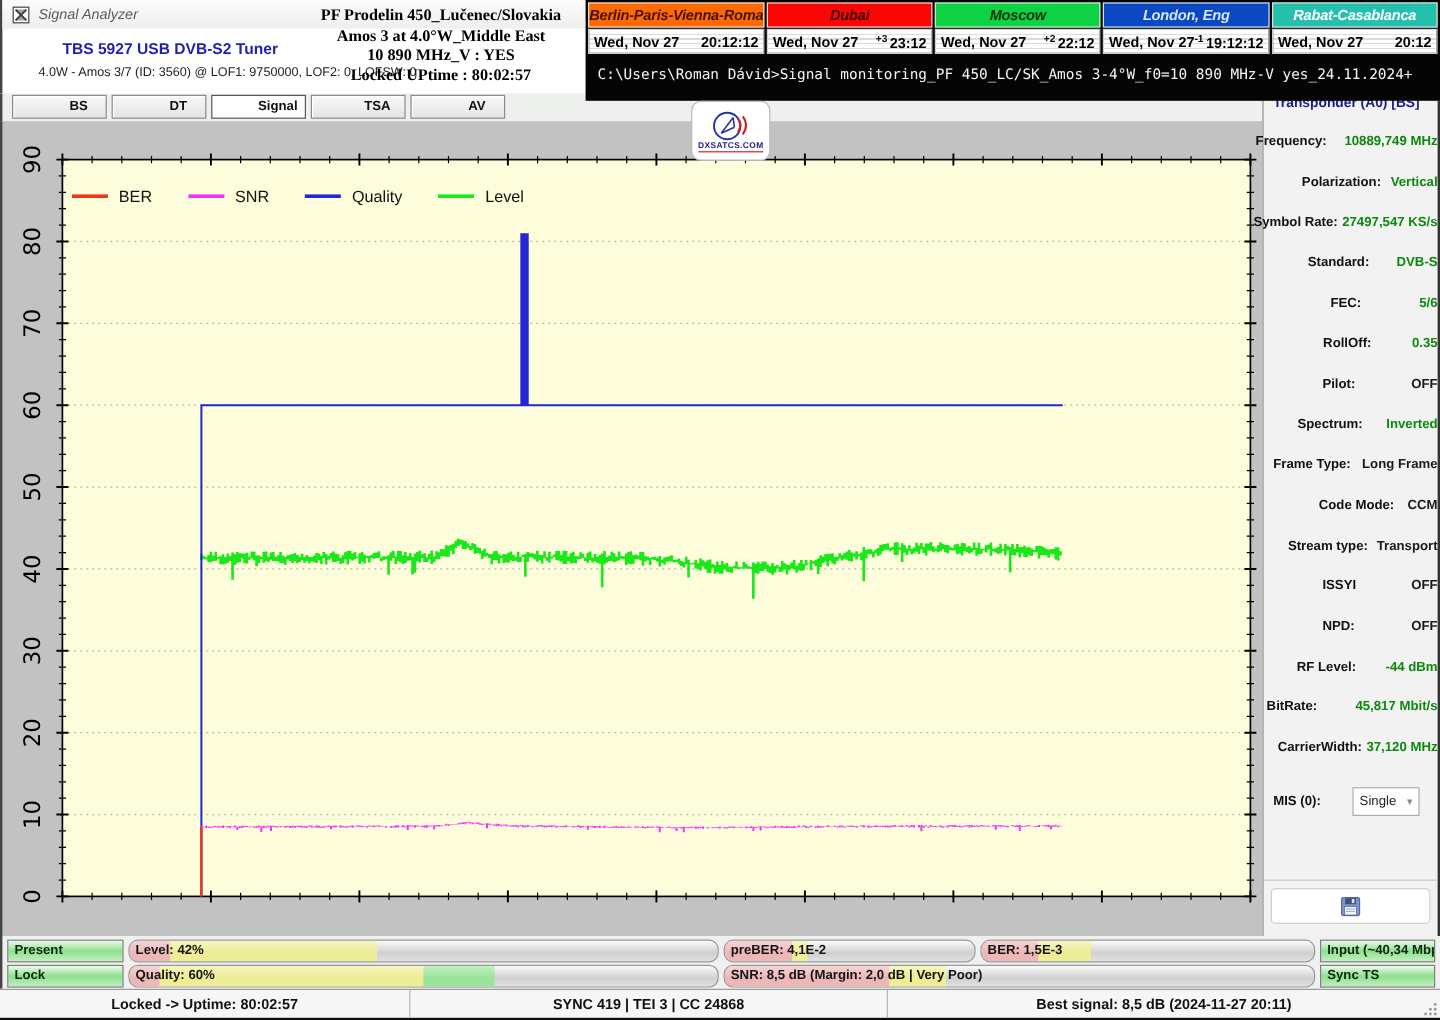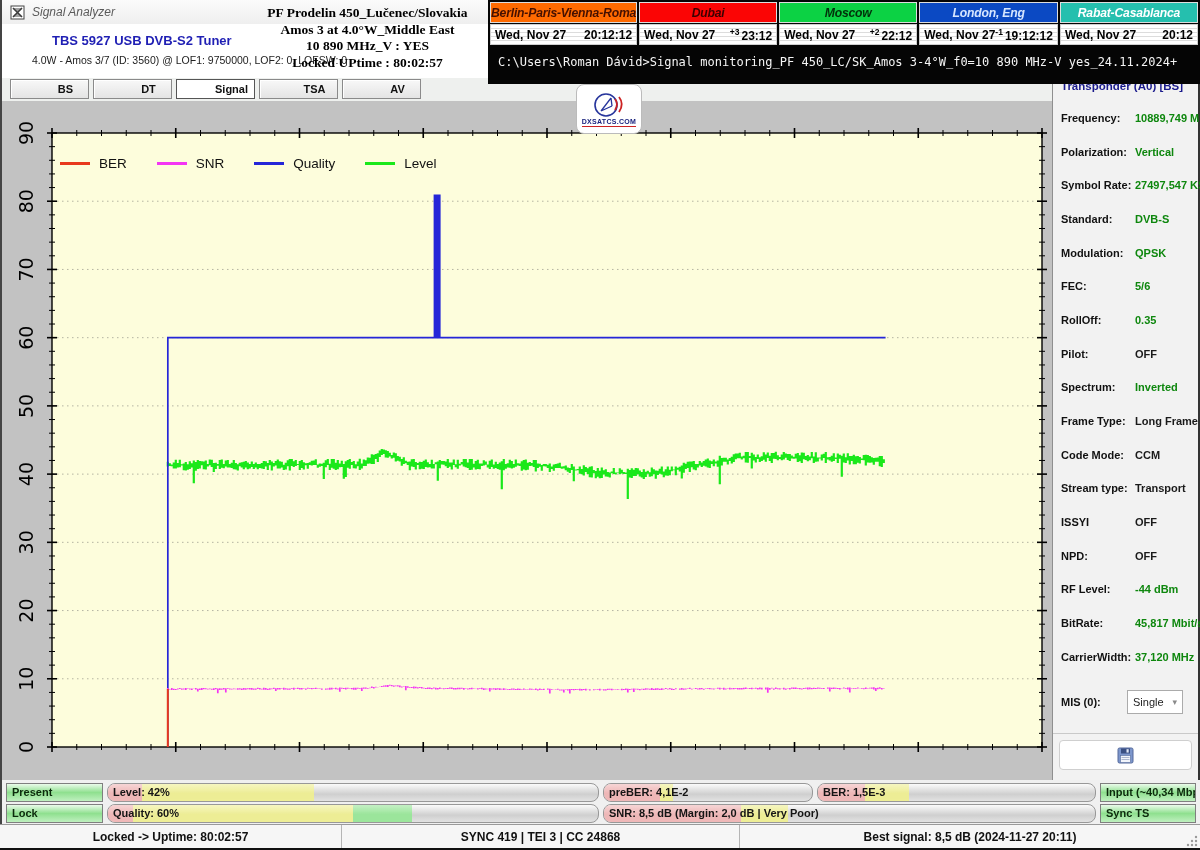--- a/index.html
+++ b/index.html
@@ -36,21 +36,21 @@
   .chart { position:absolute; left:0; top:101px; width:1052px; height:679px; background:#c2c2c2; border-left:2px solid #444; }
   .legend { position:absolute; left:58px; top:7px; display:flex; gap:30px; align-items:center; z-index:2;margin-top:48px; }
   .legend-item { display:flex; align-items:center; gap:9px; }
   .legend-swatch { width:30px; height:3px; }
   .legend-label { font-size:13.5px; color:#111; }
   #plot-svg { position:absolute; left:0; top:0; }
   
   .right-panel { position:absolute; left:1052px; top:84px; width:148px; height:696px; background:#f2f2f2; border-left:1px solid #8f8f8f; border-right:2px solid #333; }
   .tp-header { margin-top:-4px; padding-left:8px; font-size:11.5px; font-weight:bold; color:#1a1a8c; white-space:nowrap; overflow:hidden; }
   .tp-rows { margin-top:9px; }
-  .tp-row { height:33.7px; display:flex; align-items:center; padding:0 0 0 8px; }
+  .tp-row { height:33.7px; display:flex; align-items:center; padding:0 0 0 8px;justify-content:flex-end; }
   .tp-label { width:74px; font-size:11px; font-weight:600; color:#111; flex:none; }
   .tp-value { font-size:11px; font-weight:bold; color:#1a1a1a; white-space:nowrap; }
   .tp-value.green { color:#0e870e; }
   .mis-row { display:flex; align-items:center; padding-left:8px; margin-top:16px; }
   .mis-label { width:66px; font-size:11px; font-weight:600; color:#111; }
   .mis-select { width:56px; height:24px; background:#fff; border:1px solid #ababab; font-size:11px; color:#222; display:flex; align-items:center; justify-content:space-between; padding:0 5px; cursor:pointer; }
   .mis-chevron { color:#8a8a8a; font-size:9px; }
   .panel-footer { position:absolute; left:0; right:0; bottom:4px; border-top:1px solid #c9c9c9; padding:6px; }
   .save-btn { width:100%; height:30px; background:#fff; border:1px solid #cfcfcf; border-radius:4px; display:flex; align-items:center; justify-content:center; cursor:pointer; }
   
@@ -396,24 +396,20 @@
         </div>
         <div class="tp-row">
           <span class="tp-label">Symbol Rate:</span>
           <span class="tp-value green">27497,547 KS/s</span>
         </div>
         <div class="tp-row">
           <span class="tp-label">Standard:</span>
           <span class="tp-value green">DVB-S</span>
         </div>
         <div class="tp-row">
-          <span class="tp-label">Modulation:</span>
-          <span class="tp-value green">QPSK</span>
-        </div>
-        <div class="tp-row">
           <span class="tp-label">FEC:</span>
           <span class="tp-value green">5/6</span>
         </div>
         <div class="tp-row">
           <span class="tp-label">RollOff:</span>
           <span class="tp-value green">0.35</span>
         </div>
         <div class="tp-row">
           <span class="tp-label">Pilot:</span>
           <span class="tp-value">OFF</span>

